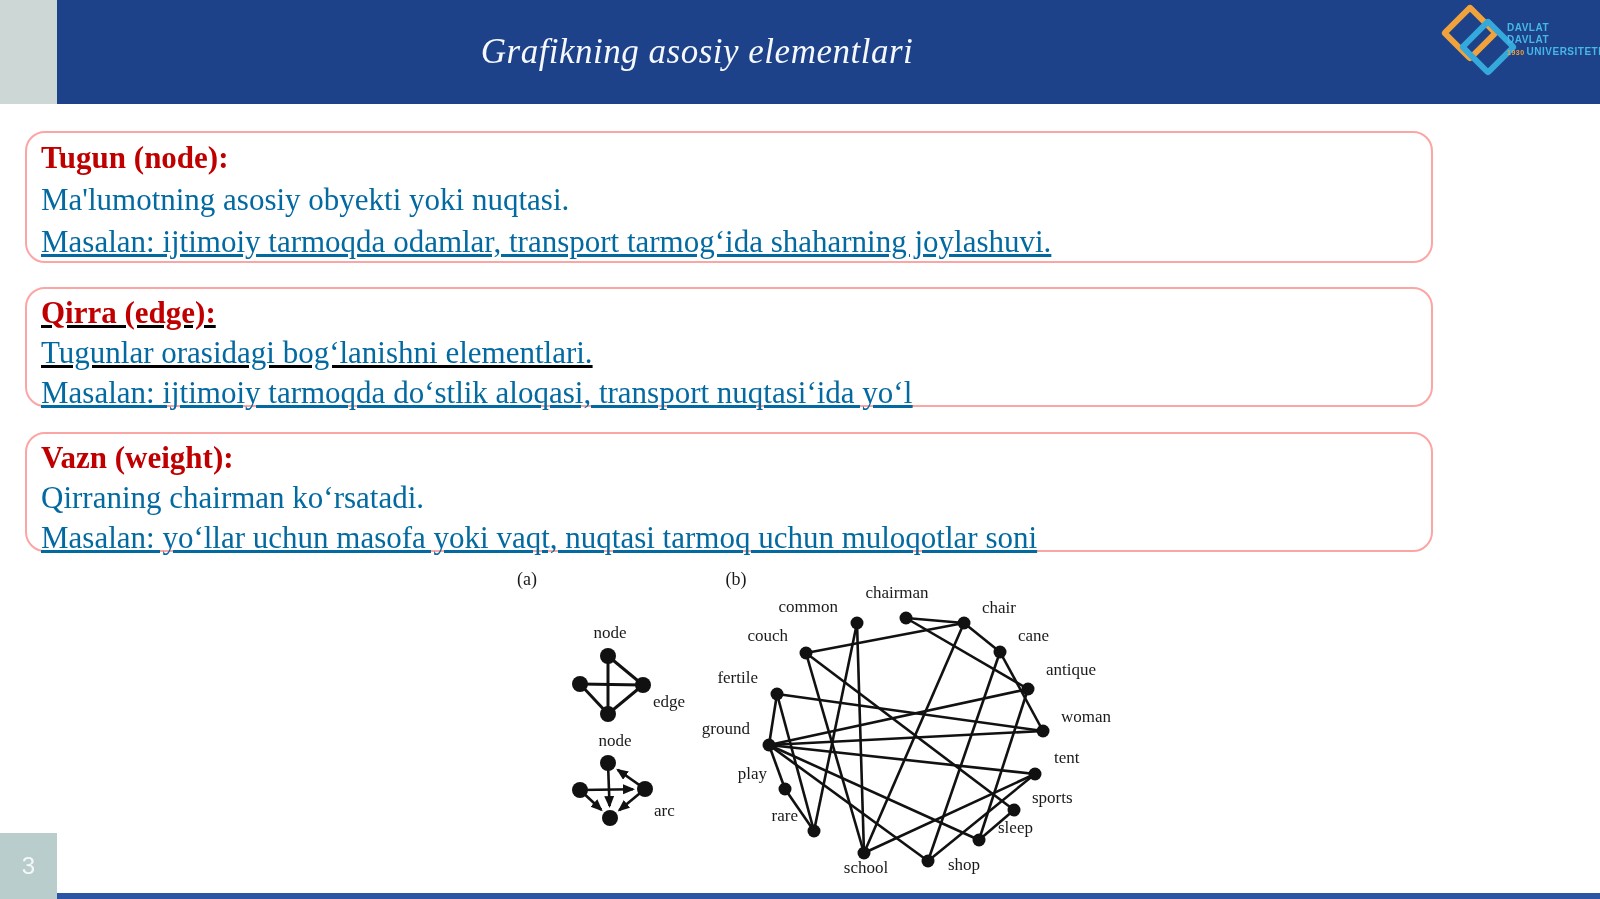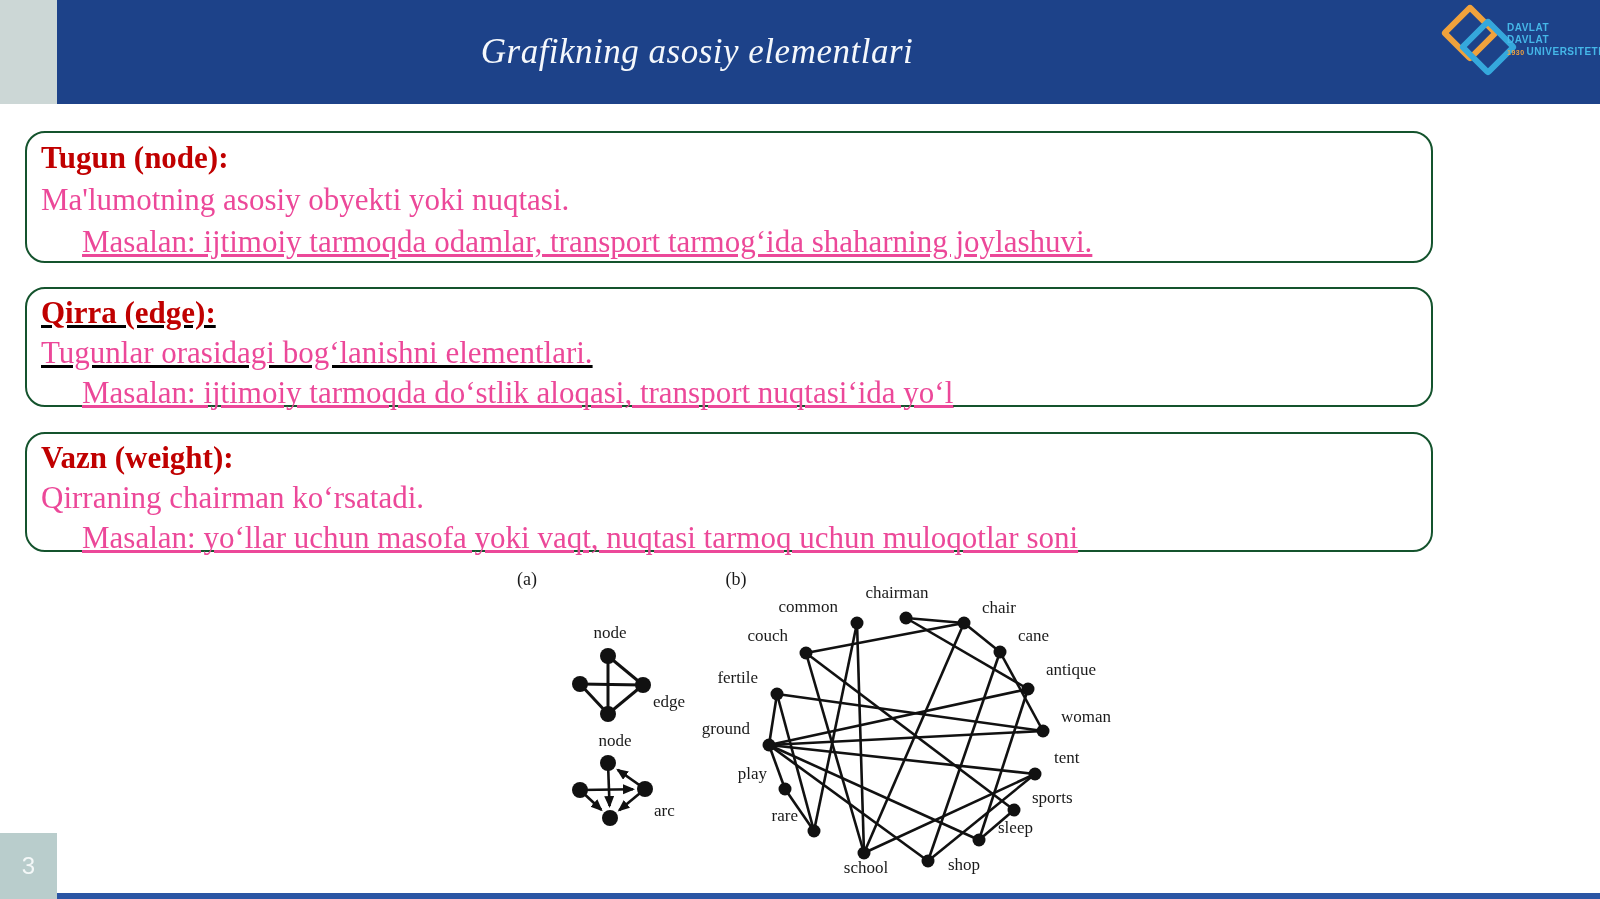--- a/index.html
+++ b/index.html
@@ -19,30 +19,30 @@
   .logo{position:absolute;left:1445px;top:4px;width:150px;height:78px;}
   .logo .d1,.logo .d2{position:absolute;width:30px;height:30px;border-radius:4px;transform:rotate(45deg);}
   .logo .d1{left:4px;top:8px;border:6px solid #f0a23c;}
   .logo .d2{left:22px;top:22px;border:6px solid #35a8dc;}
   .logo-text{position:absolute;left:62px;top:18px;color:#45b7e8;
     font-family:"Liberation Sans",sans-serif;font-weight:bold;font-size:10px;line-height:12px;letter-spacing:.5px;}
   .logo-year{color:#f0a23c;font-size:7px;margin-right:2px;}
   
   .info-box{
     position:absolute;left:25px;width:1408px;
-    border:2px solid #14532d;border-radius:20px;
+    border:2px solid #fca5a5;border-radius:20px;
     padding:4px 0 0 14px;box-sizing:border-box;background:transparent;
     font-size:31px;line-height:42px;white-space:nowrap;
   }
   .box-1{top:131px;height:132px;}
   .box-2{top:287px;height:120px;line-height:40px;text-decoration:underline;}
   .box-3{top:432px;height:120px;line-height:40px;}
   .box-heading{color:#c00000;font-weight:bold;}
-  .box-line{color:#ec4899;}
-  .box-line.underlined{text-decoration:underline;margin-left:41px;}
+  .box-line{color:#0369a1;}
+  .box-line.underlined{text-decoration:underline;}
   
   .diagram{position:absolute;left:490px;top:560px;width:680px;height:339px;}
   .diagram text{font-family:"Liberation Serif","DejaVu Serif",serif;fill:#1a1a1a;}
   
   .page-square{
     position:absolute;left:0;top:833px;width:57px;height:66px;background:#b9cdcc;
     color:#f4f8f8;font-family:"Liberation Sans",sans-serif;font-size:24px;
     display:flex;align-items:center;justify-content:center;
   }
   .bottom-bar{position:absolute;left:57px;top:893px;width:1543px;height:6px;background:#2a55a4;}

